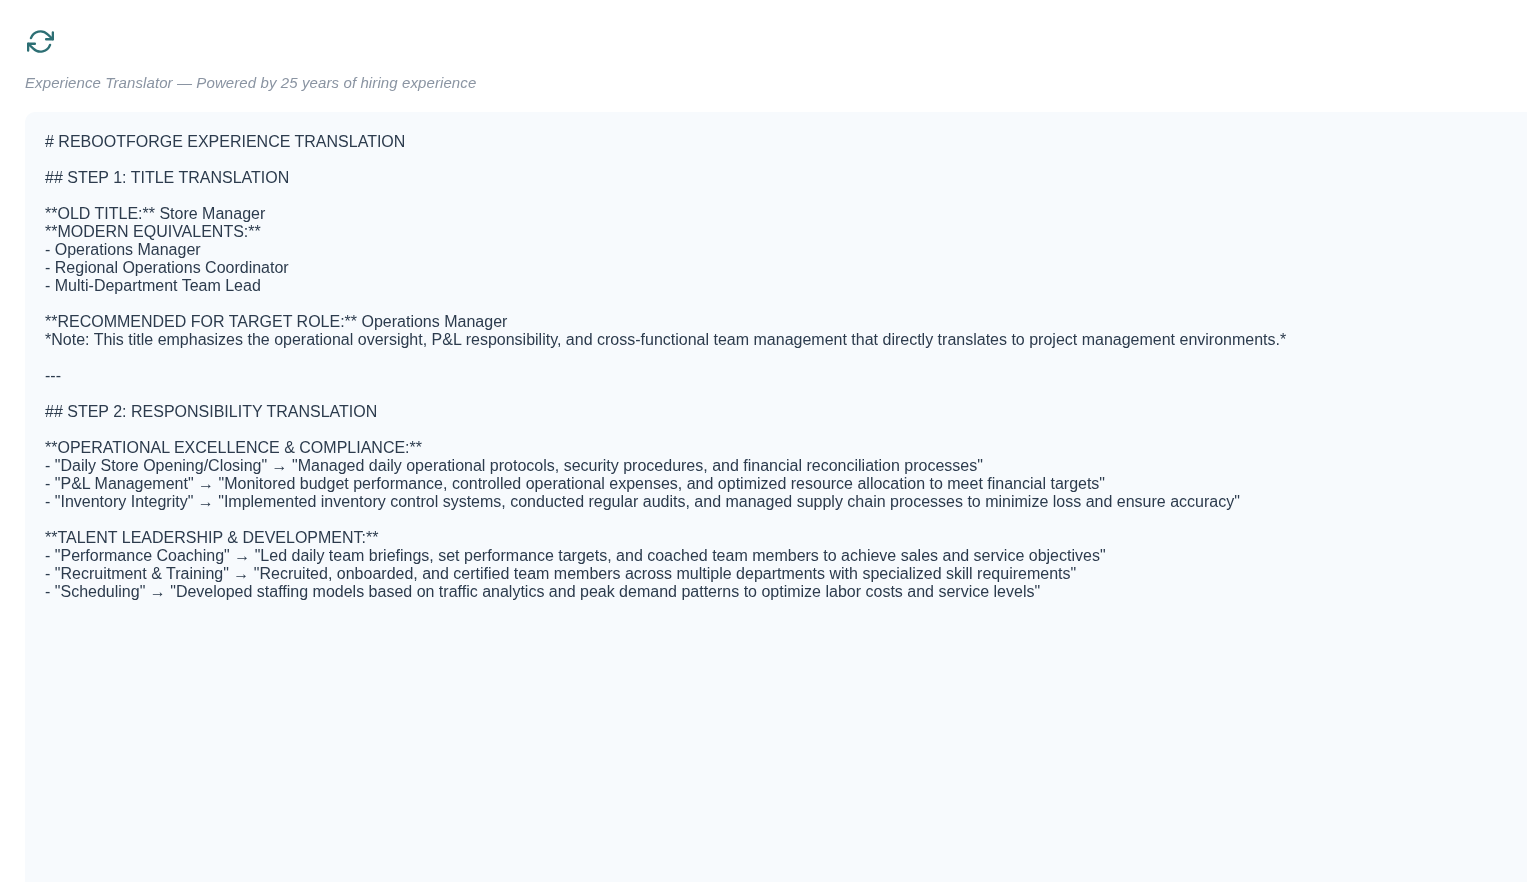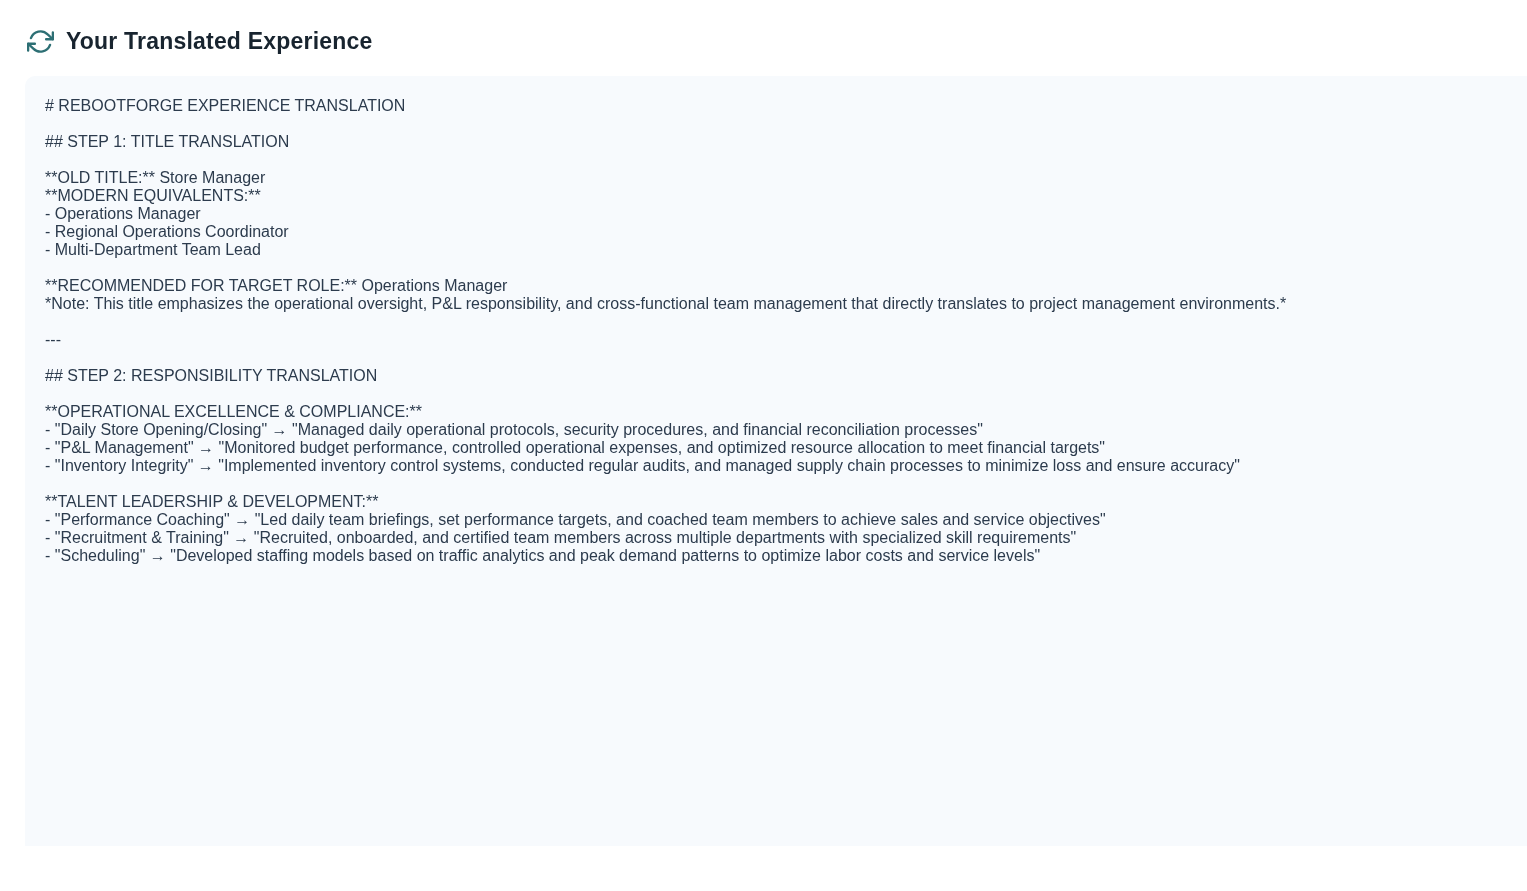--- a/index.html
+++ b/index.html
@@ -60,23 +60,23 @@
 
   <div class="header-row">
     <span class="refresh-icon-wrap">
       <svg viewBox="0 0 24 24" fill="none" stroke="#2d6f74" stroke-width="2.1" stroke-linecap="round" stroke-linejoin="round">
         <polyline points="23 4 23 10 17 10"></polyline>
         <polyline points="1 20 1 14 7 14"></polyline>
         <path d="M3.51 9a9 9 0 0 1 14.85-3.36L23 10"></path>
         <path d="M1 14l4.64 4.36A9 9 0 0 0 20.49 15"></path>
       </svg>
     </span>
-    <h1 class="page-title">Your Translated Experience</h1>
   </div>
 
+  <p class="page-subtitle">Experience Translator — Powered by 25 years of hiring experience</p>
 
   <div class="output-panel">
     <div class="output-text"># REBOOTFORGE EXPERIENCE TRANSLATION
 
 ## STEP 1: TITLE TRANSLATION
 
 **OLD TITLE:** Store Manager
 **MODERN EQUIVALENTS:**
 - Operations Manager
 - Regional Operations Coordinator

